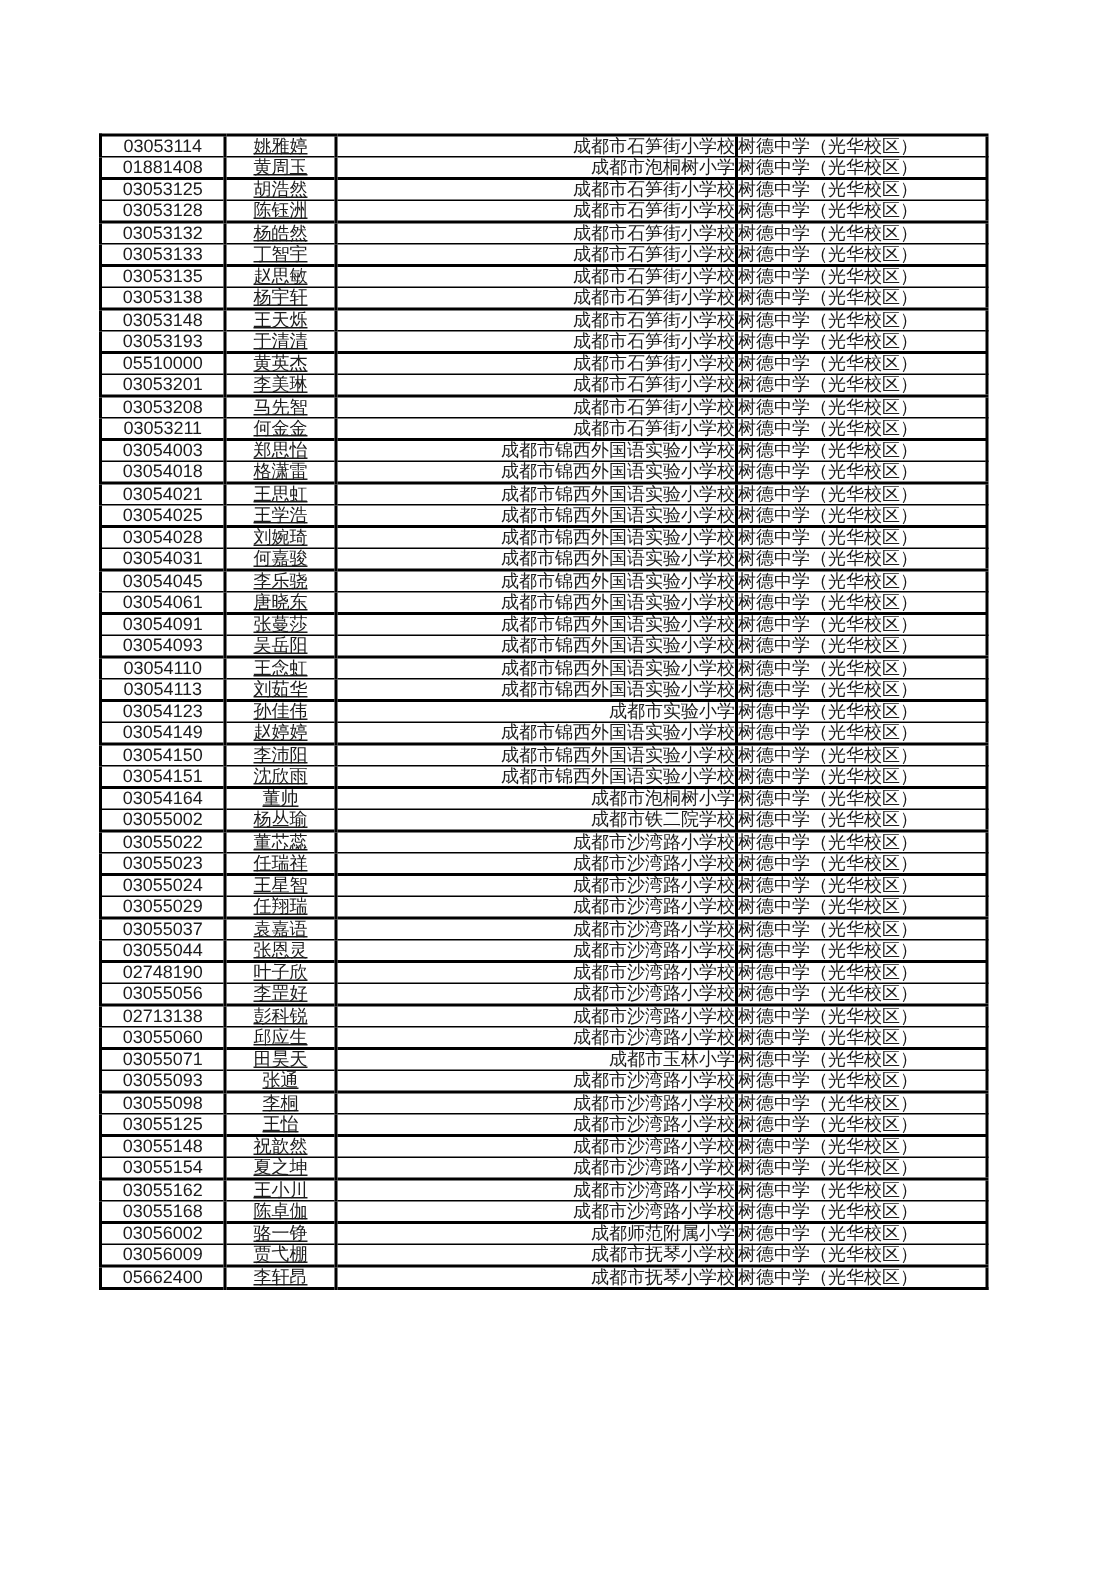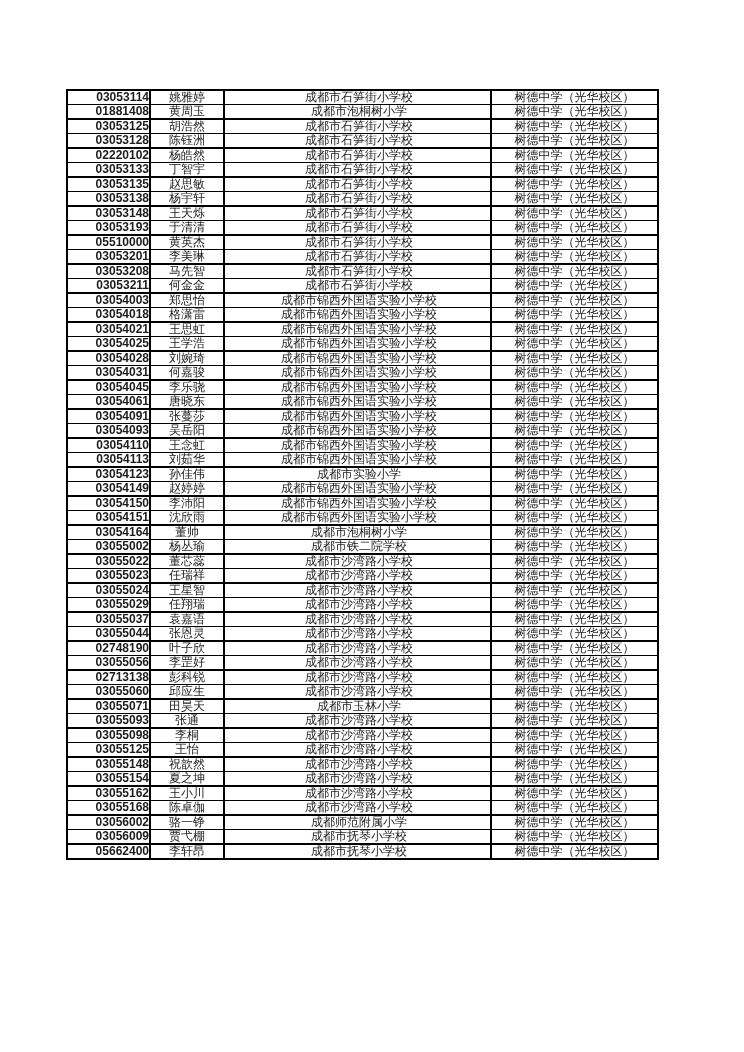--- a/index.html
+++ b/index.html
@@ -39,24 +39,24 @@
     line-height: 13px;
     color: #1c1c1c;
     white-space: nowrap;
     overflow: hidden;
     vertical-align: middle;
   }
   
   table.roster tr:nth-child(odd) td {
     border-top-width: 2px;
   }
-  table.roster td.c0 { text-align: right; font-weight: bold; }
-  table.roster td.c1 { text-align: center; }
-  table.roster td.c2 { text-align: center; padding-left: 3px; }
-  table.roster td.c3 { text-align: center; }
+  table.roster td.c0 { text-align: center; }
+  table.roster td.c1 { text-align: center; text-decoration: underline; }
+  table.roster td.c2 { text-align: right; padding-left: 3px; }
+  table.roster td.c3 { text-align: left; }
 </style>
 </head>
 <body>
 
 <div class="page">
   <table class="roster">
     <colgroup>
       <col style="width:83px">
       <col style="width:74px">
       <col style="width:267px">
@@ -81,21 +81,21 @@
           <td class="c2">成都市石笋街小学校</td>
           <td class="c3">树德中学（光华校区）</td>
         </tr>
         <tr>
           <td class="c0">03053128</td>
           <td class="c1">陈钰洲</td>
           <td class="c2">成都市石笋街小学校</td>
           <td class="c3">树德中学（光华校区）</td>
         </tr>
         <tr>
-          <td class="c0">02220102</td>
+          <td class="c0">03053132</td>
           <td class="c1">杨皓然</td>
           <td class="c2">成都市石笋街小学校</td>
           <td class="c3">树德中学（光华校区）</td>
         </tr>
         <tr>
           <td class="c0">03053133</td>
           <td class="c1">丁智宇</td>
           <td class="c2">成都市石笋街小学校</td>
           <td class="c3">树德中学（光华校区）</td>
         </tr>

